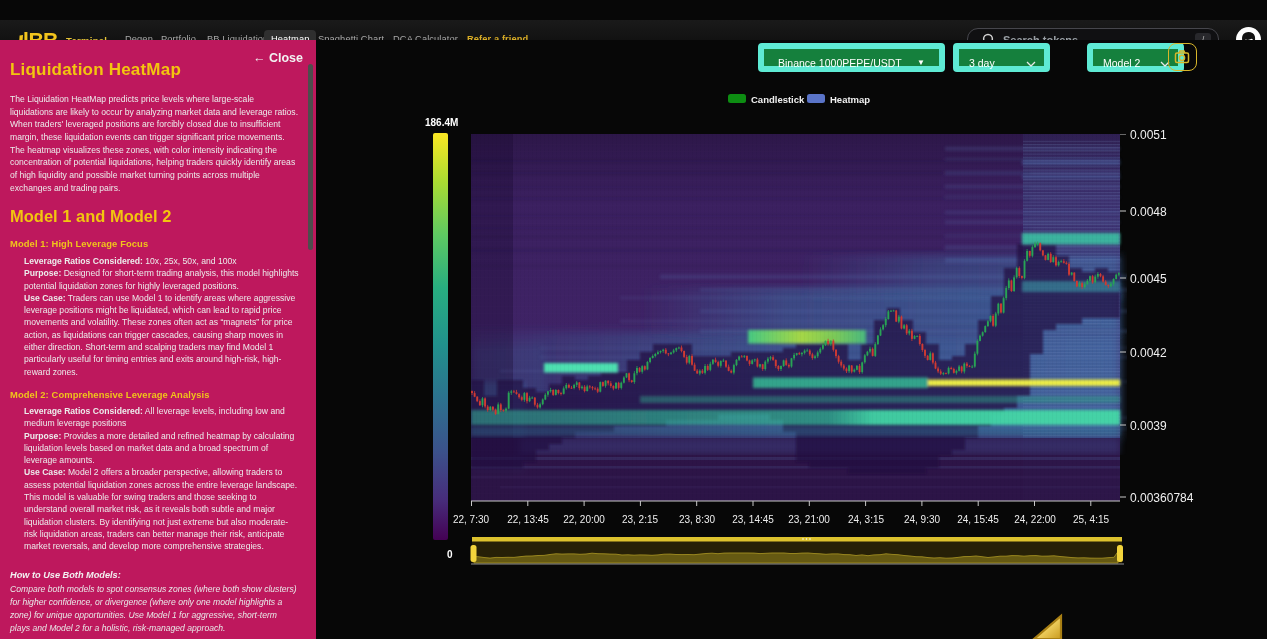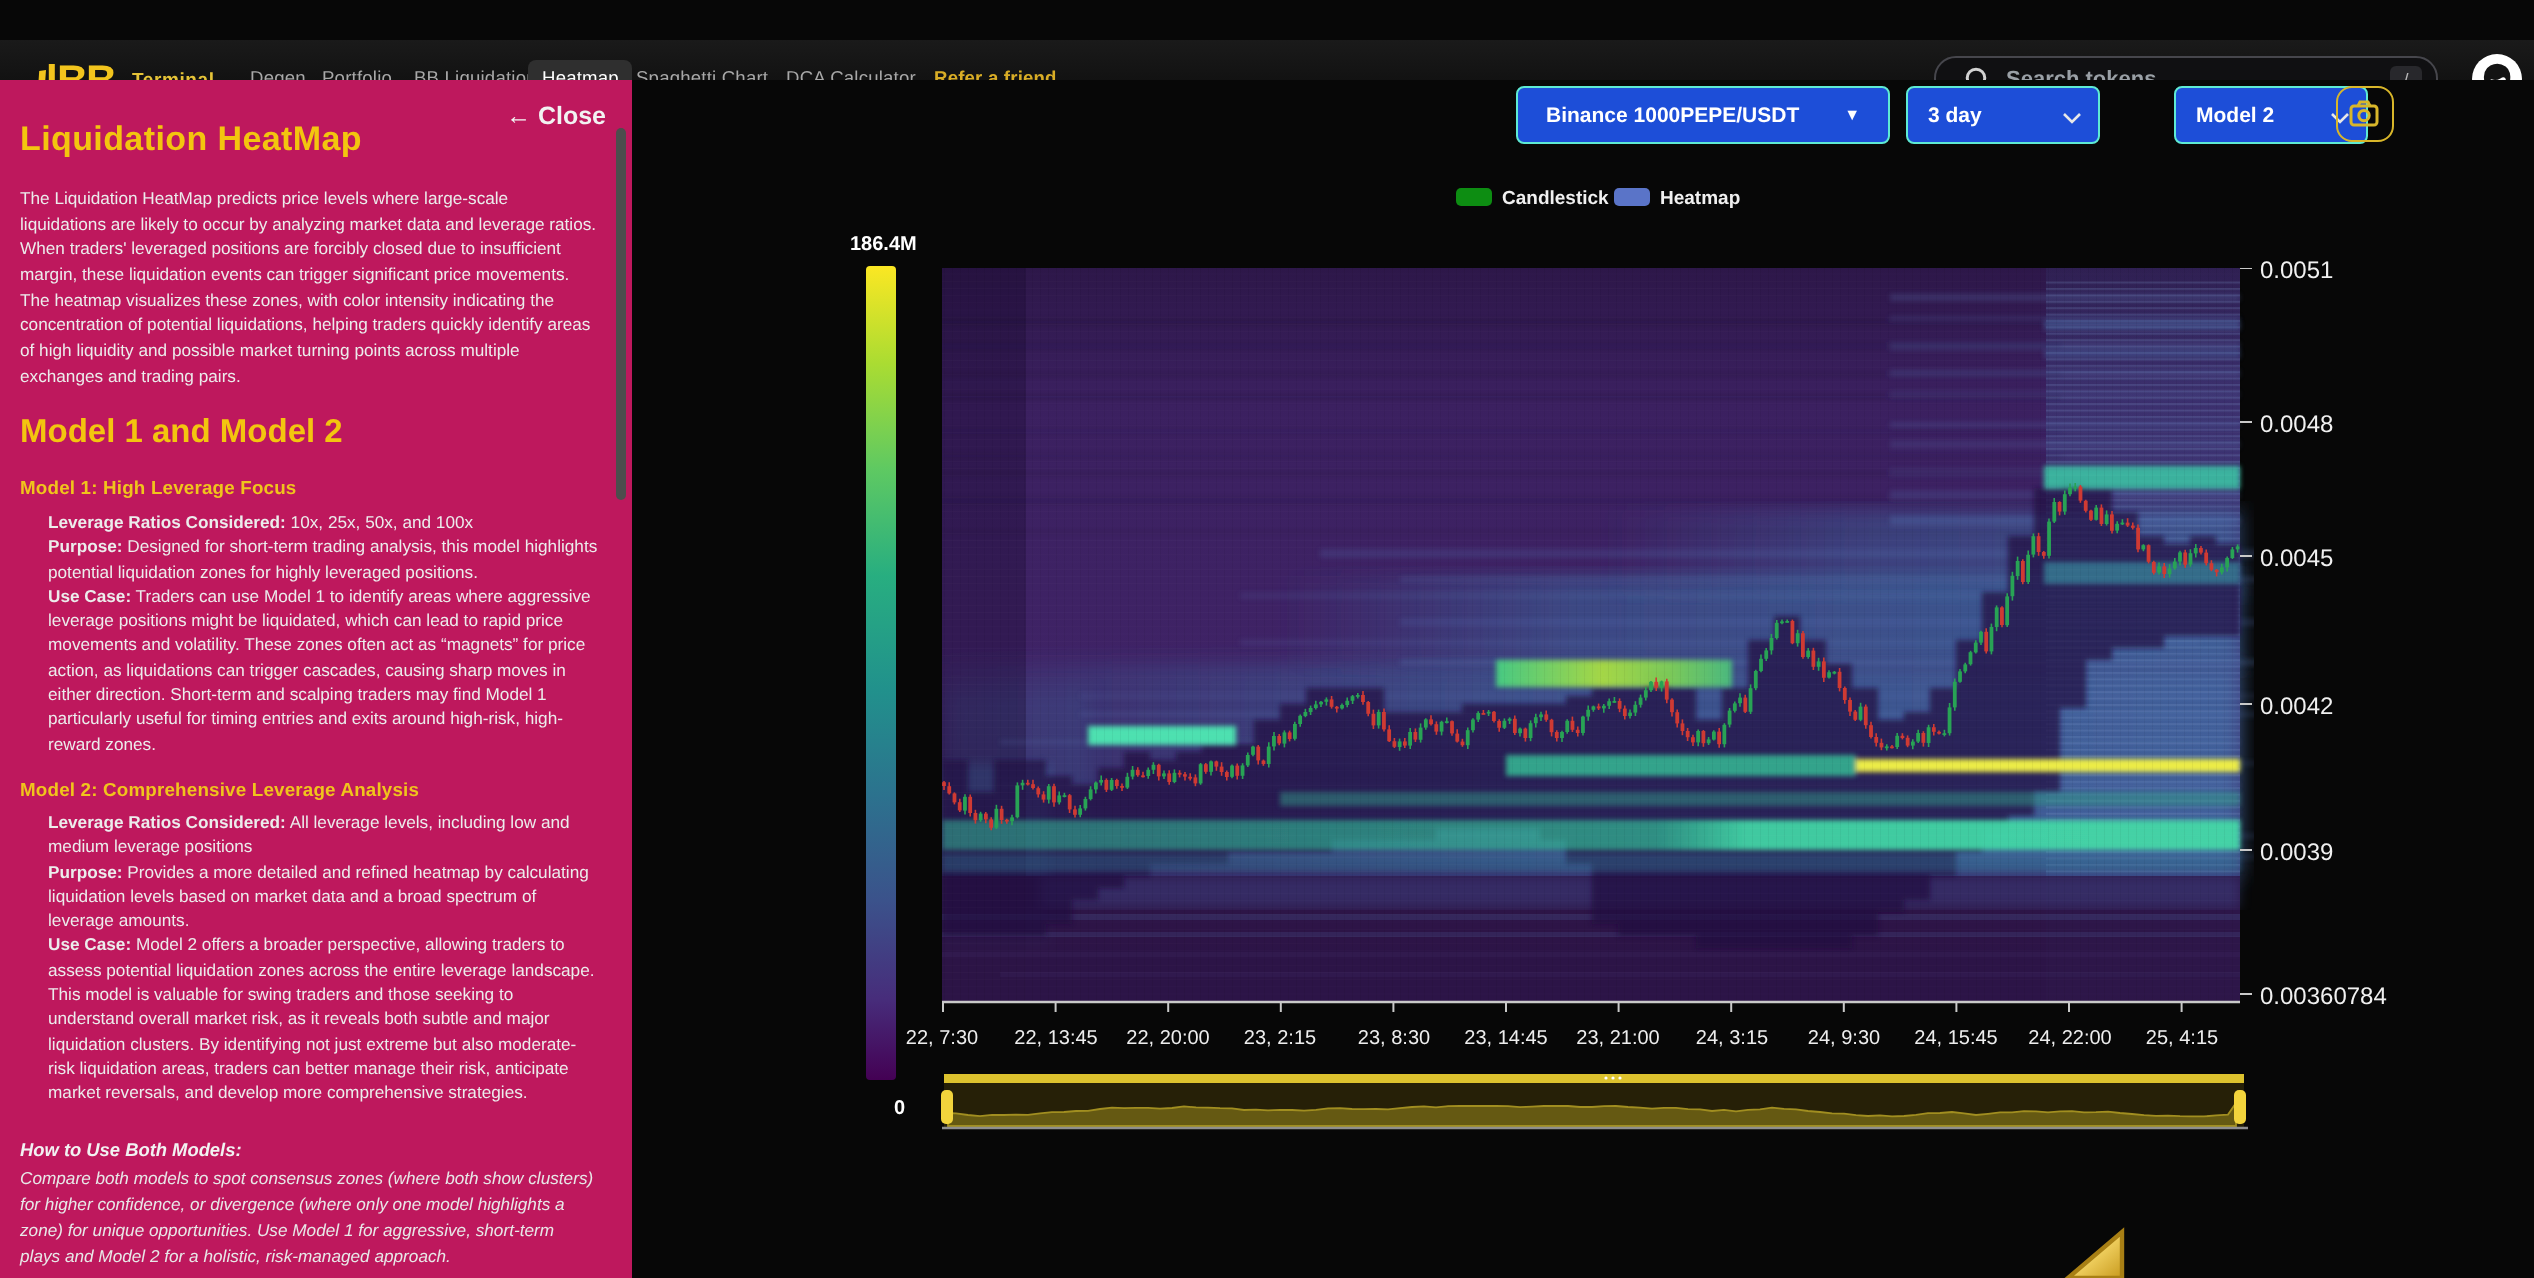--- a/index.html
+++ b/index.html
@@ -19,22 +19,22 @@
 .sb .close { position:absolute; right:13px; top:11px; color:#f2f2f2; font-size:12.5px; font-weight:bold;}
 .sb h1 { position:absolute; left:10px; top:20px; color:#f3c50f; font-size:17px; letter-spacing:.2px; white-space:nowrap;}
 .txt { position:absolute; left:10px; color:#ececec; font-size:8.6px; line-height:12.65px; white-space:nowrap; }
 .sb h2 { position:absolute; left:10px; top:167px; color:#f3c50f; font-size:16.5px; white-space:nowrap;}
 .sb h3 { color:#f0c41c; font-size:9.4px; position:absolute; left:10px; white-space:nowrap; letter-spacing:.1px;text-align:right;}
 .sb .lst { position:absolute; left:24px; color:#ececec; font-size:8.6px; line-height:12.3px; white-space:nowrap;}
 .hti { position:absolute; left:10px; color:#f2f2f2; font-size:9.2px; font-style:italic; font-weight:bold; white-space:nowrap;}
 .pit { position:absolute; left:10px; color:#e8e8e8; font-size:8.6px; font-style:italic; line-height:13px; white-space:nowrap;}
 .sbbar { position:absolute; left:308px; top:24px; width:5px; height:186px; background:#4d4d4d; border-radius:3px; }
 .main { position:absolute; left:316px; top:40px; width:951px; height:599px; background:#070707; }
-.dd { position:absolute; border:1px solid #5eead4; border-radius:4px; background:#1d4ed8;
-  color:#fff; font-size:10.5px; font-weight:bold; }
+.dd { position:absolute; border:6px solid #5eead4; border-radius:4px; background:#15803d;
+  color:#fff; font-size:10.5px; font-weight:normal; }
 .cambtn { position:absolute; left:851.5px; top:2.5px; width:29px; height:28px; border:1.5px solid #d8b62a; border-radius:8px; }
 .lg { position:absolute; top:54px; font-size:9.5px; font-weight:bold; color:#f0f0f0; }
 .lgsw { position:absolute; top:54px; width:18px; height:9px; border-radius:2.5px; }
 .cbar { position:absolute; left:117px; top:93px; width:15px; height:407px; border-radius:2px;
   background:linear-gradient(#fbe723,#aadc32 12%,#5ec962 25%,#28ae80 38%,#21918c 52%,#2c728e 65%,#3b528b 78%,#472d7b 90%,#440154); }
 .cbtop { position:absolute; left:109px; top:77px; color:#fff; font-size:10px; font-weight:bold; }
 .cb0 { position:absolute; left:131px; top:509px; color:#fff; font-size:10px; font-weight:bold; }
 .xl { position:absolute; top:474px; width:70px; text-align:center; color:#ededed; font-size:10px; }
 .yl { position:absolute; left:814px; color:#f0f0f0; font-size:12px; }
 </style></head>

